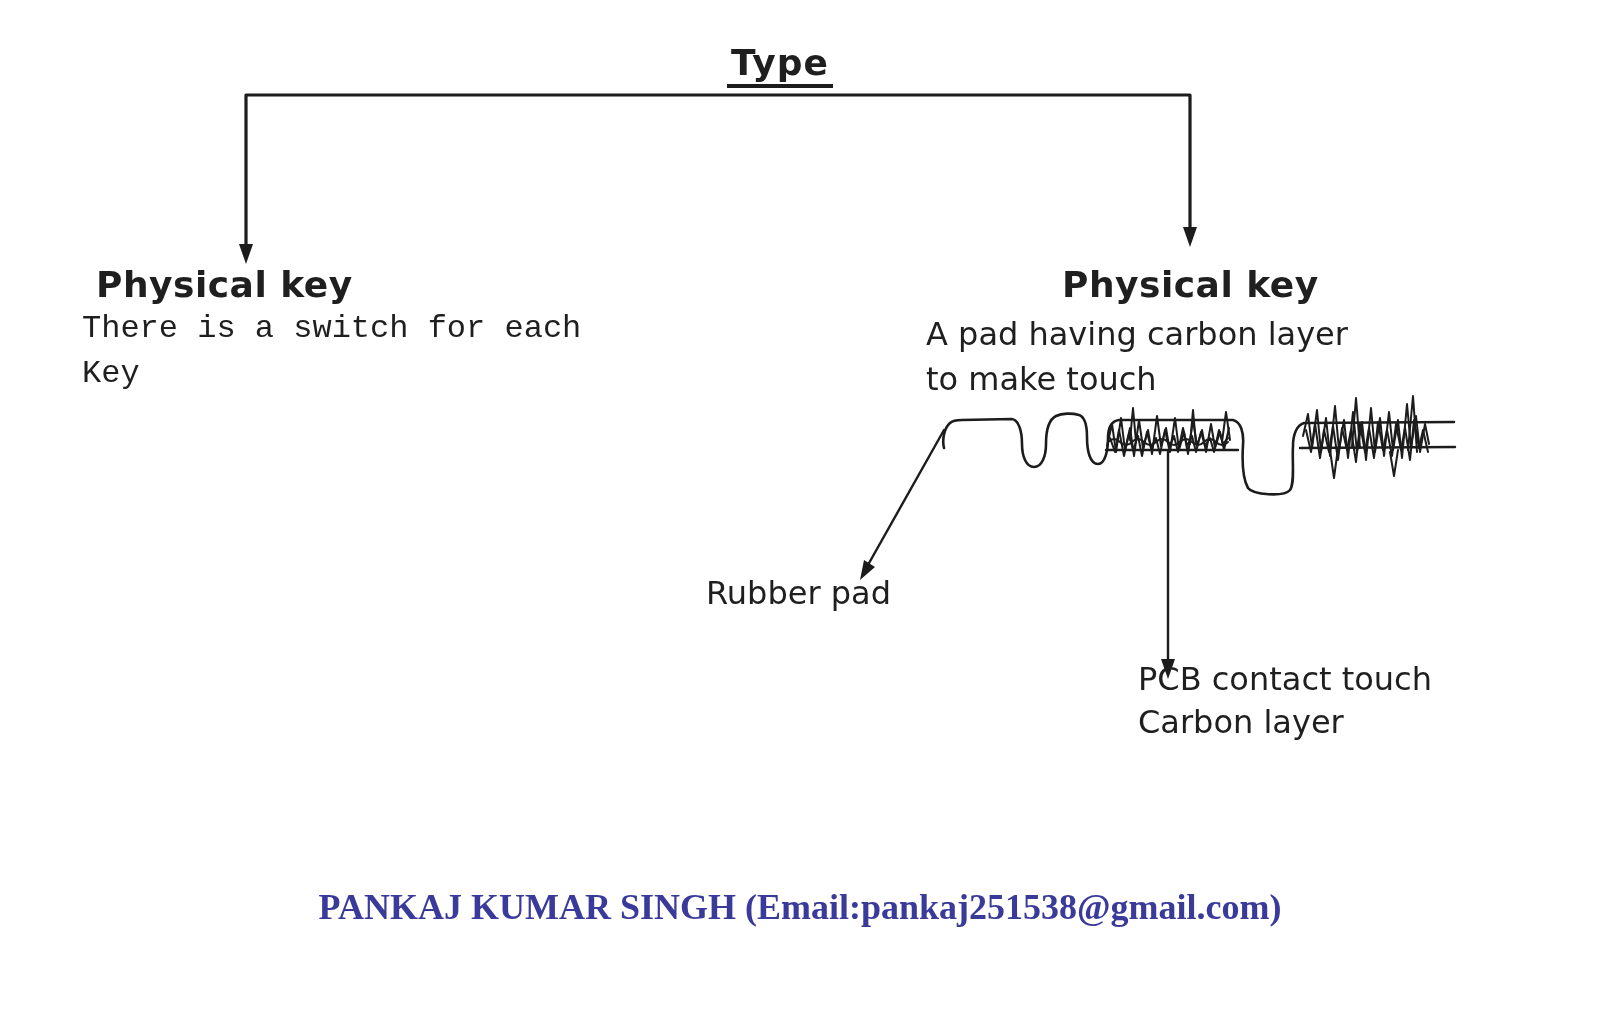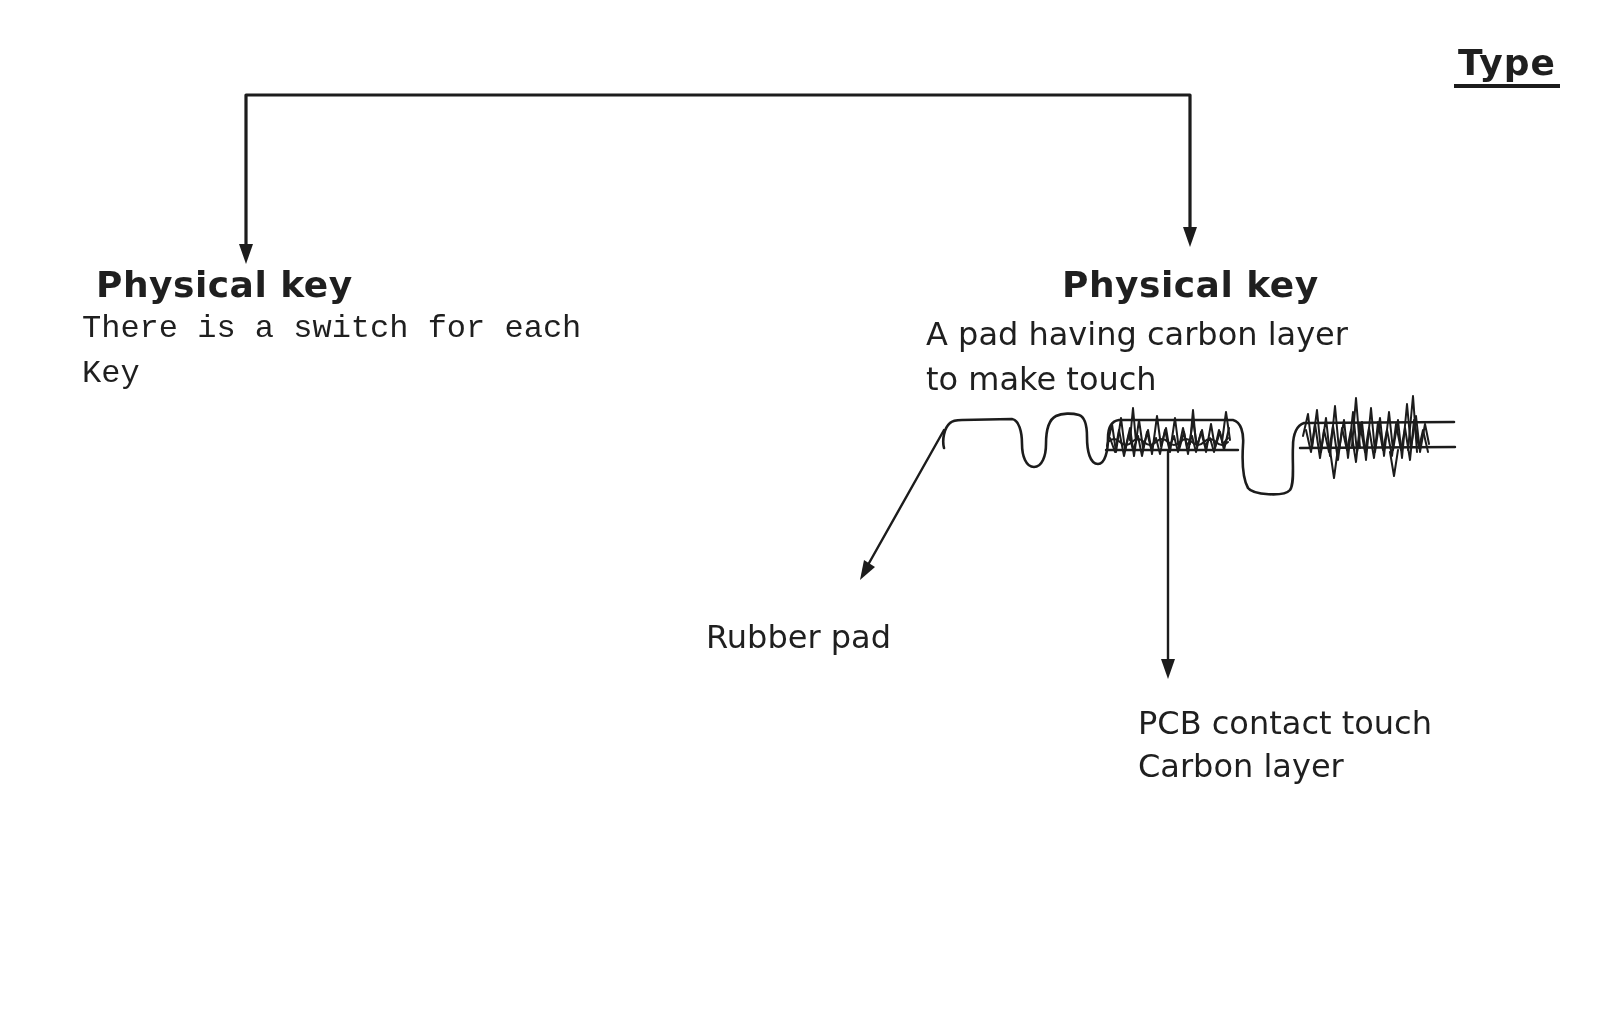--- a/index.html
+++ b/index.html
@@ -4,36 +4,36 @@
 <style>
   html,body{margin:0;padding:0;}
   body{
     width:1600px;height:1033px;position:relative;overflow:hidden;
     background:#ffffff;
     font-family:"DejaVu Sans","Liberation Sans",sans-serif;
     color:#1f1f1f;
   }
   .abs{position:absolute;}
   .title{
-    top:42px;left:0;width:1560px;text-align:right;
+    top:42px;left:0;width:1560px;text-align:center;
   }
   .title span{
     display:inline-block;
     font-size:36px;font-weight:bold;letter-spacing:1px;
     border-bottom:4px solid #1c1c1c;padding:0 4px 1px 4px;
   }
   .heading{
     font-size:36px;font-weight:bold;letter-spacing:0.5px;
     white-space:nowrap;
   }
   .bodytext{
     font-size:32px;line-height:45px;white-space:pre-line;
   }
   .label{
-    font-size:32px;line-height:43px;white-space:pre-line;margin-top:44px;
+    font-size:32px;line-height:43px;white-space:pre-line;
   }
   .heading-left{top:264px;left:96px;}
   .desc-left{top:306px;left:82px;font-family:Liberation Mono, monospace;}
   .heading-right{top:264px;left:1062px;}
   .desc-right{top:312px;left:926px;}
   .rubber-label{top:572px;left:706px;}
   .pcb-label{top:658px;left:1138px;}
   .footer{
     top:884px;left:0;width:1600px;text-align:center;
     font-family:"Liberation Serif","DejaVu Serif",serif;
@@ -126,13 +126,14 @@
 
 <div class="abs heading heading-right">Physical key</div>
 <div class="abs bodytext desc-right">A pad having carbon layer
  to make touch</div>
 
 <div class="abs label rubber-label">Rubber pad</div>
 <div class="abs label pcb-label">PCB contact touch
 Carbon layer</div>
 
 <div class="abs footer">
+  <div>PANKAJ KUMAR SINGH (Email:pankaj251538@gmail.com)</div>
 </div>
 
 </body></html>

